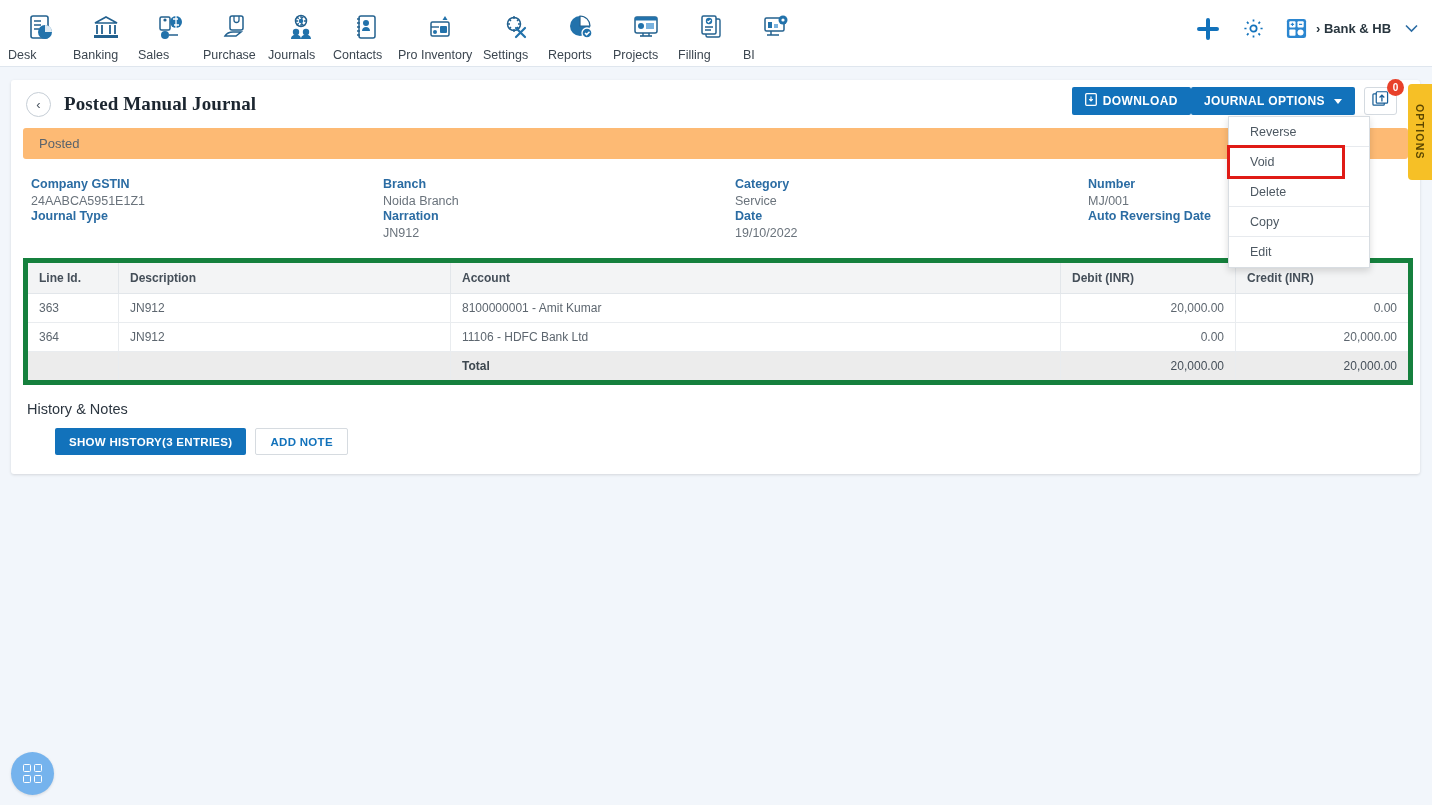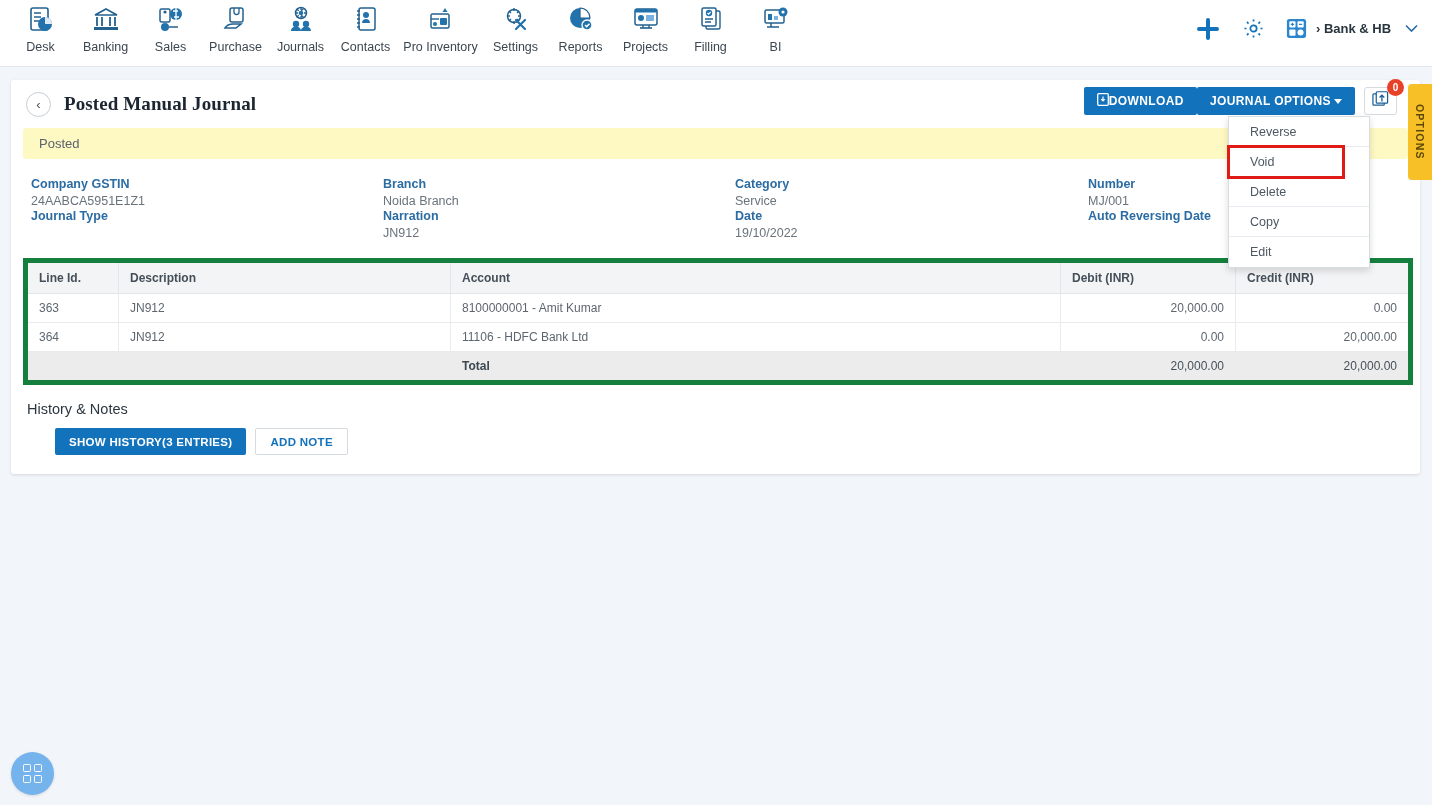--- a/index.html
+++ b/index.html
@@ -15,22 +15,22 @@
   .topnav {
     position: absolute; left: 0; top: 0;
     width: 1432px; height: 67px;
     background: #ffffff;
     border-bottom: 1px solid #dfe6ee;
     display: flex; align-items: flex-start;
   }
   .nav-items { display: flex; align-items: flex-start; padding-left: 8px; }
   .nav-item {
     width: 65px;
-    padding-top: 4px;
-    display: flex; flex-direction: column; align-items: center;
+    padding-top: 12px;
+    display: flex; flex-direction: column; 
     cursor: pointer;
   }
   .nav-item.wide { width: 85px; }
   .nav-ico { height: 33px; display: flex; align-items: center; justify-content: center; }
   .nav-label {
     margin-top: 3px;
     font-size: 12.5px;
     color: #3c4650;
     white-space: nowrap;
   }
@@ -82,21 +82,21 @@
   .header-actions {
     position: absolute; right: 23px; top: 7px;
     display: flex; align-items: flex-start;
   }
   .btn-blue {
     background: #1272bb; color: #fff;
     border: none; border-radius: 2px;
     height: 28px; padding: 0 13px;
     font-size: 12px; font-weight: bold; letter-spacing: .4px;
     font-family: "Liberation Sans", sans-serif;
-    display: flex; align-items: center; 
+    display: flex; align-items: center; gap: 6px;
     cursor: pointer;
   }
   .btn-blue + .btn-blue { }
   .caret-down {
     width:0;height:0;border-left:4px solid transparent;
     border-right:4px solid transparent;border-top:5px solid #fff;
     margin-left:3px;
   }
   .upload-btn {
     position: relative;
@@ -137,21 +137,21 @@
     outline: 3px solid #e01b16;
     outline-offset: -1px;
     width: 114px;
     z-index: 3;
   }
 
   
   .status-strip {
     margin: 0 12px;
     height: 31px;
-    background: #fef9c3;
+    background: #fdba74;
     border-radius: 3px;
     display: flex; align-items: center;
     padding-left: 16px;
     font-size: 13px; color: #5a636c;
   }
 
   
   .details {
     padding: 18px 12px 0 12px;
     display: grid;

